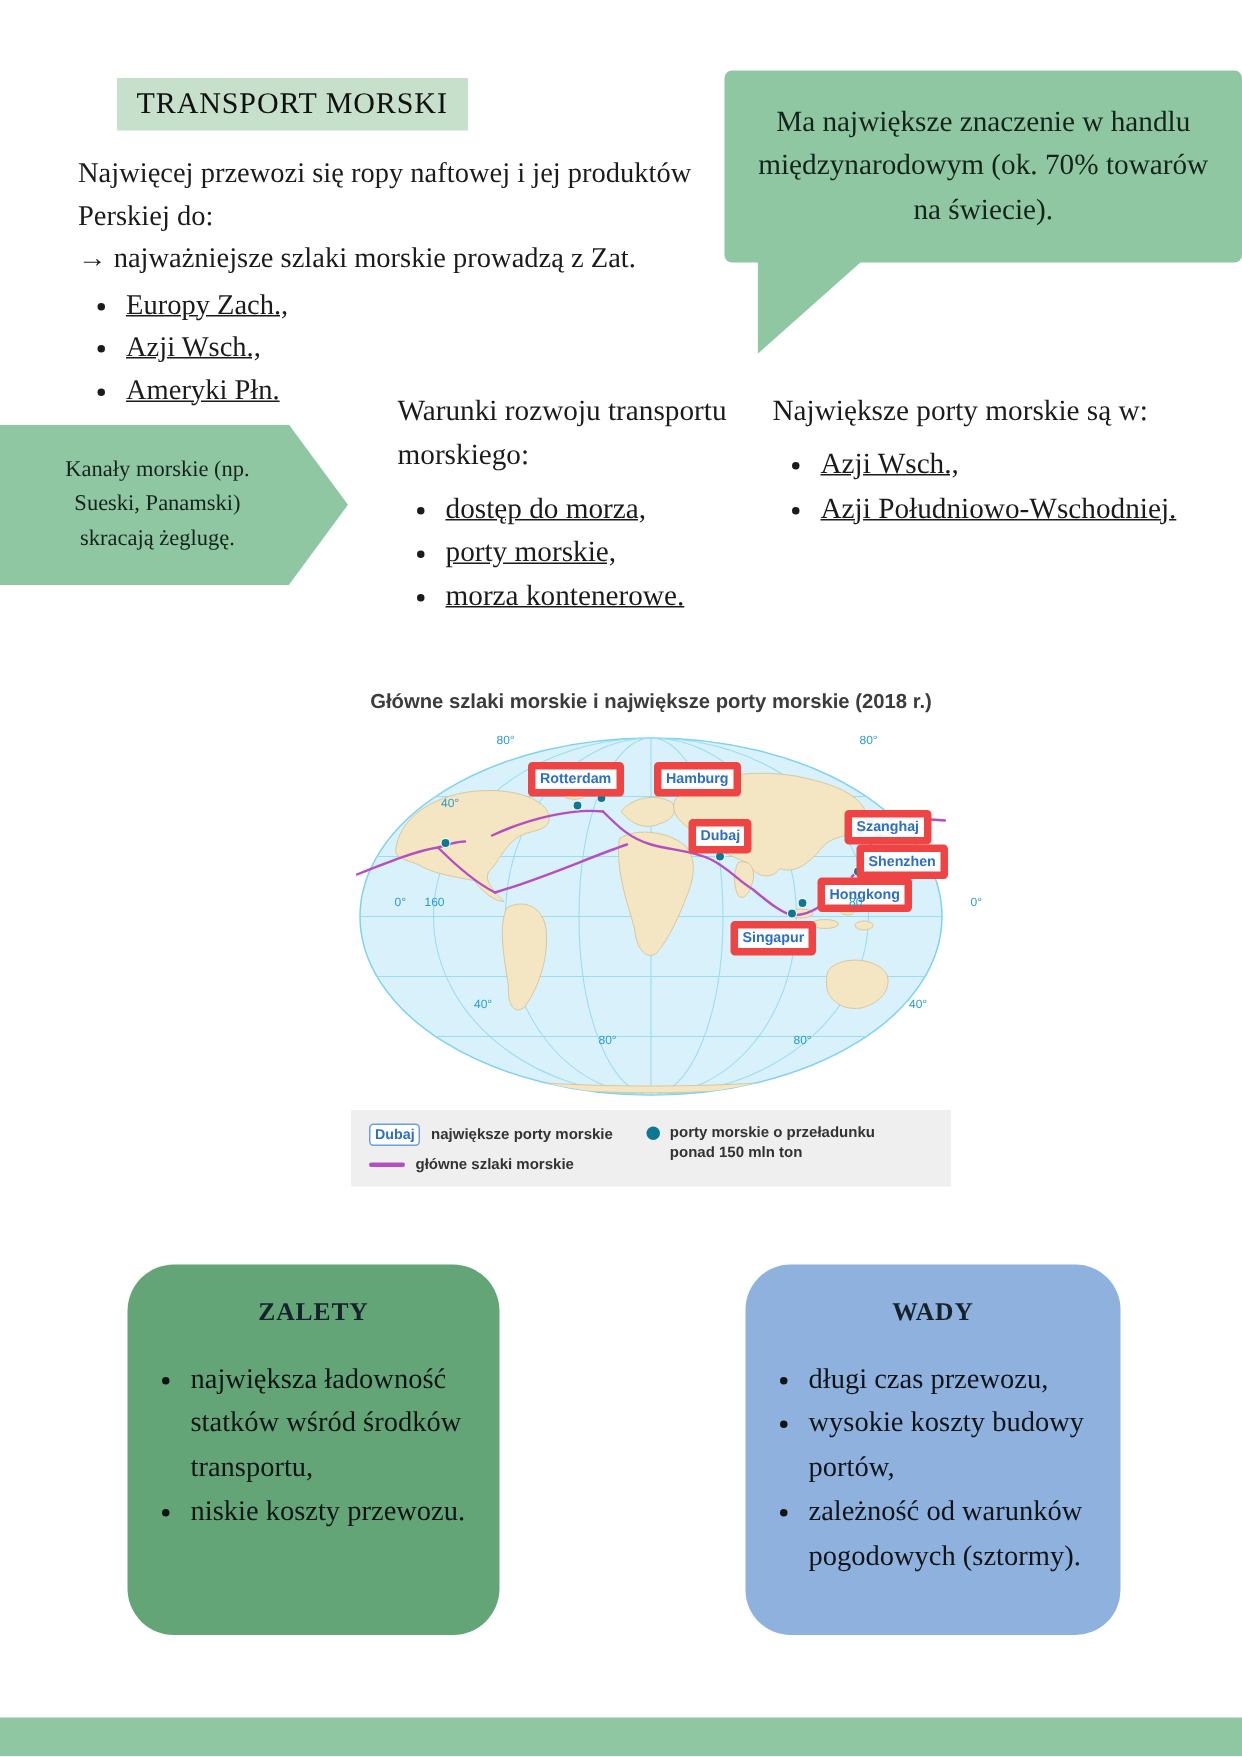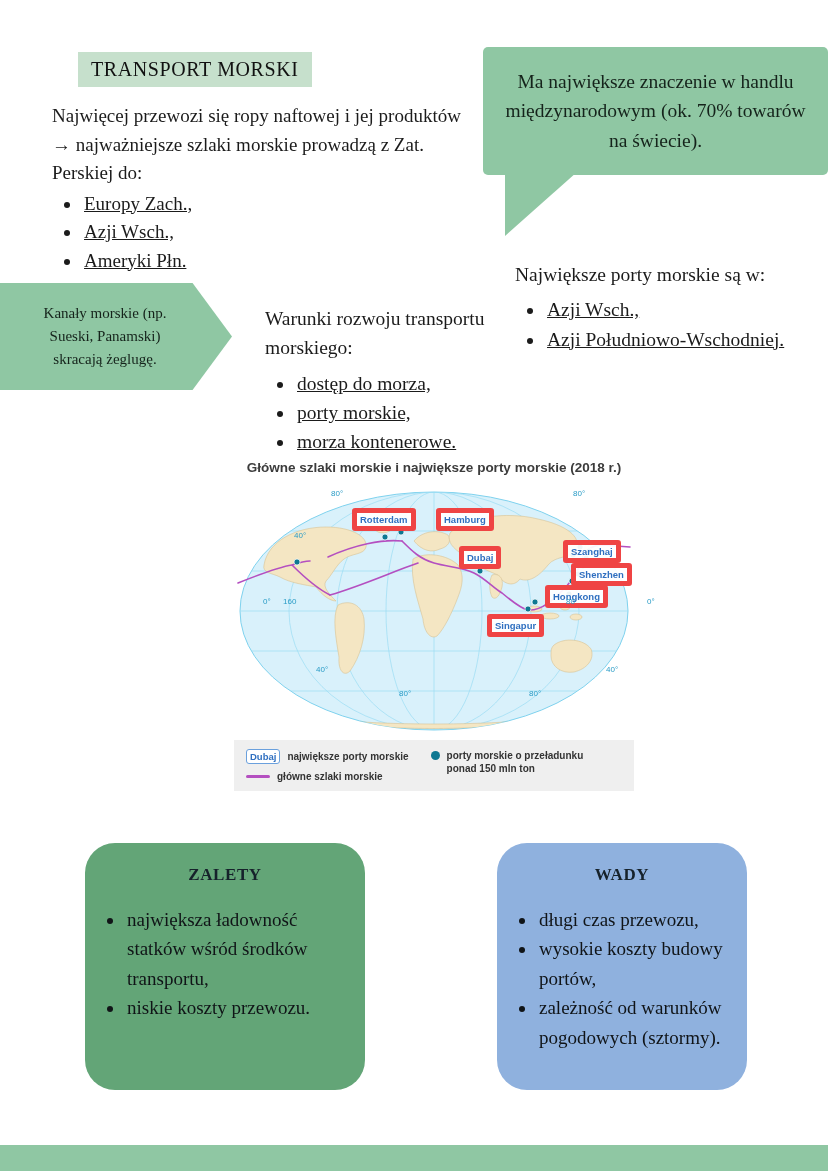--- a/index.html
+++ b/index.html
@@ -40,21 +40,21 @@
   .arrow-callout {
     position:absolute; left:0; top:283px; width:232px; height:107px;
     background:#8fc7a3;
     clip-path:polygon(0 0, 83% 0, 100% 50%, 83% 100%, 0 100%);
     display:flex; align-items:center; justify-content:center;
     text-align:center; font-size:15px; line-height:1.55;
     padding:8px 46px 8px 24px; color:#15231b;
   }
 
   
-  .col-conditions { position:absolute; left:265px; top:260px; width:232px; font-size:19.5px; line-height:1.5;margin-top:44px; }
+  .col-conditions { position:absolute; left:265px; top:260px; width:232px; font-size:19.5px; line-height:1.5; }
   .col-ports      { position:absolute; left:515px; top:260px; width:278px; font-size:19.5px; line-height:1.5; }
   .dotlist { list-style:disc; margin-top:6px; padding-left:30px;text-decoration:underline; }
   .dotlist li { padding-left:2px; }
 
   
   .map-wrap { position:absolute; left:214px; top:460px; width:440px; }
   .map-title {
     text-align:center; font-family:"Liberation Sans", "DejaVu Sans", sans-serif;
     font-weight:bold; font-size:13.5px; color:#3c3c3c; margin-bottom:14px;
   }
@@ -86,36 +86,36 @@
   .card {
     position:absolute; top:843px; height:247px; border-radius:30px;
     padding:22px 16px 18px 16px; color:#101417;
   }
   .card h3 {
     text-align:center; font-size:17px; font-weight:bold;
     letter-spacing:0.6px; margin-bottom:20px; color:#16222b;
   }
   .card ul { list-style:disc; padding-left:24px; font-size:19px; line-height:1.55; }
   .card li { padding-left:2px; }
-  .card-adv { left:85px; width:280px; background:#63a577; }
+  .card-adv { left:85px; width:248px; background:#63a577;border-radius:31px; }
   .card-dis { left:497px; width:250px; background:#8fb1de; }
 
   .bottom-bar { position:absolute; left:0; bottom:0; width:100%; height:26px; background:#8fc7a3; }
 </style>
 </head>
 <body>
 
 <div class="page">
 
   <div class="title-highlight">TRANSPORT MORSKI</div>
 
   <div class="intro">
     <div>Najwięcej przewozi się ropy naftowej i jej produktów</div>
+    <div>Perskiej do:</div>
     <div>→ najważniejsze szlaki morskie prowadzą z Zat.</div>
-    <div>Perskiej do:</div>
     <ul class="dotlist" style="margin-top:2px;">
       <li>Europy Zach.,</li>
       <li>Azji Wsch.,</li>
       <li>Ameryki Płn.</li>
     </ul>
   </div>
 
   <div class="bubble">
     <span>Ma największe znaczenie w handlu międzynarodowym (ok. 70% towarów na świecie).</span>
   </div>

